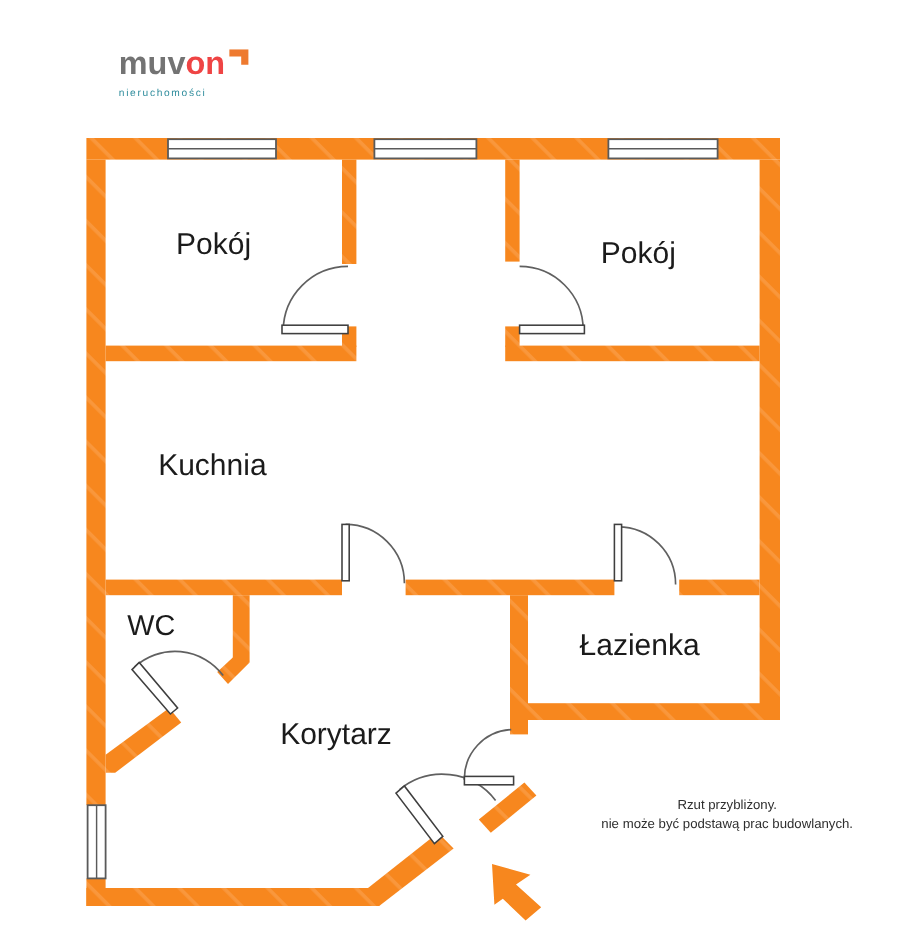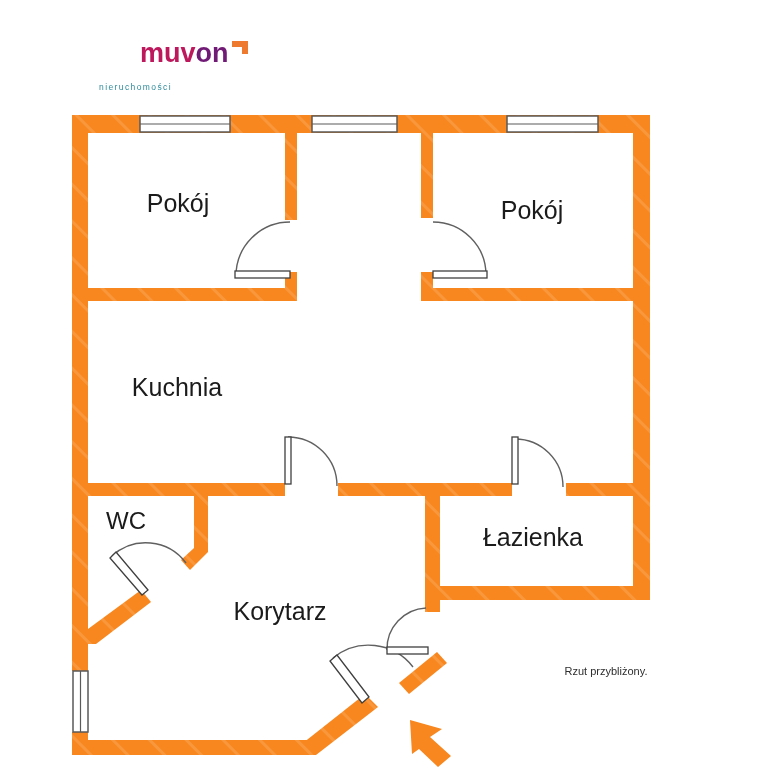--- a/index.html
+++ b/index.html
@@ -3,24 +3,24 @@
 <meta charset="utf-8">
 <style>
   html,body{margin:0;padding:0;background:#fff;}
   .canvas{
     position:relative;width:768px;height:777px;background:#fff;overflow:hidden;
     font-family:"Liberation Sans",sans-serif;
   }
   .plan{position:absolute;left:0;top:0;}
   .logo{position:absolute;left:99px;top:40px;line-height:1;}
   .brand{font-size:27px;font-weight:bold;letter-spacing:0;}
-  .brand .muv{color:#be185d;margin-left:41px;}
-  .brand .on{color:#701a75;}
+  .brand .muv{color:#737373;}
+  .brand .on{color:#ef4444;}
   .logo-arrow{display:inline-block;vertical-align:top;margin-left:3px;margin-top:1px;}
-  .subtitle{margin-top:16px;font-size:8.5px;letter-spacing:1.4px;color:#2E8C9C;}
+  .subtitle{margin-top:6px;font-size:8.5px;letter-spacing:1.4px;color:#2E8C9C;}
   .disclaimer{
     position:absolute;left:450px;top:663px;width:312px;
     text-align:center;font-size:11px;line-height:16px;color:#2E2E2E;
   }
   .room-label{fill:#1B1B1B;font-family:"Liberation Sans",sans-serif;font-size:25px;}
   .room-label.small{font-size:24px;}
   .door-leaf{fill:#ffffff;stroke:#3F3F3F;stroke-width:1.3;}
   .door-arc{fill:none;stroke:#606060;stroke-width:1.4;}
   .win{fill:#ffffff;stroke:#5A5A5A;stroke-width:1.5;}
   .win-line{stroke:#5A5A5A;stroke-width:1.2;}
@@ -127,15 +127,16 @@
       <text class="room-label small" x="126" y="529">WC</text>
       <text class="room-label" x="533" y="546">Łazienka</text>
       <text class="room-label" x="280" y="620">Korytarz</text>
     </g>
 
     <polygon fill="#F7871E" points="410,720 442,729 430,737 451,756 438,767 419,749 412,754"></polygon>
   </svg>
 
   <div class="disclaimer">
     <div>Rzut przybliżony.</div>
+    <div>nie może być podstawą prac budowlanych.</div>
   </div>
 
 </div>
 
 </body></html>

